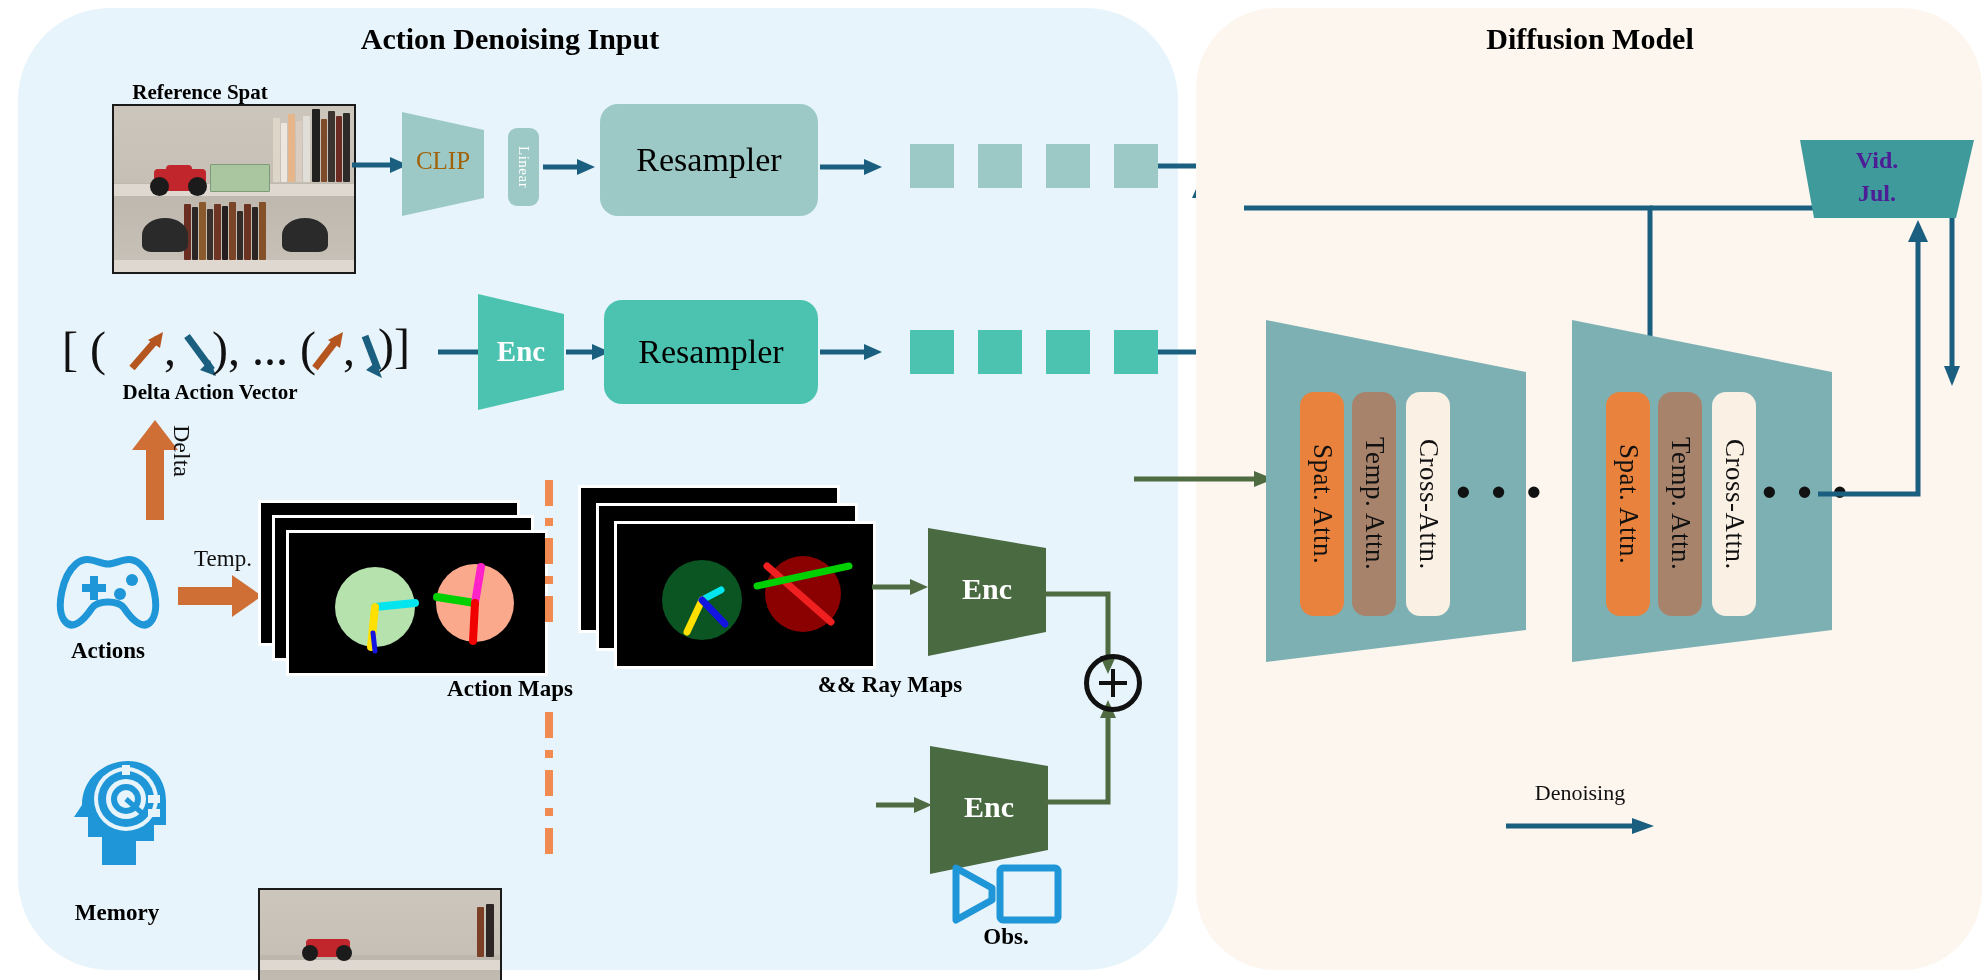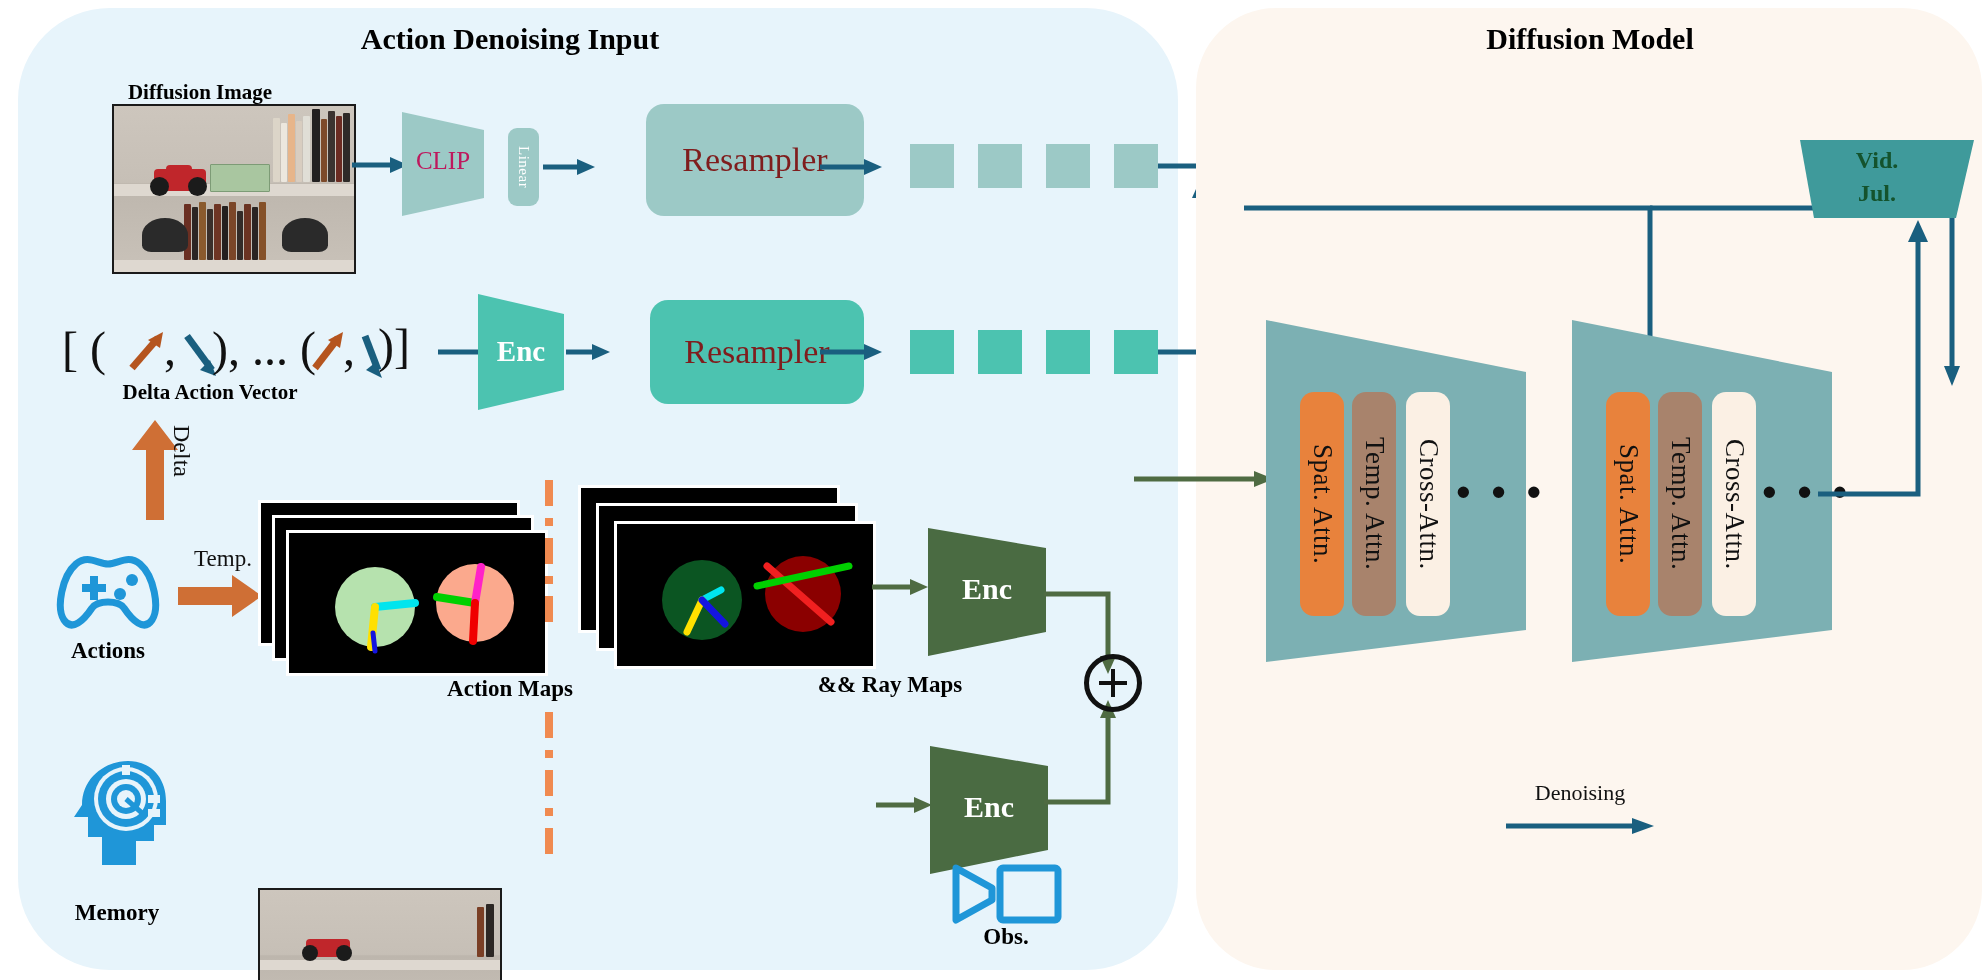--- a/index.html
+++ b/index.html
@@ -26,42 +26,42 @@
   .book{position:absolute;bottom:0;border-radius:1px;}
   .robot{position:absolute;background:#c0262b;border-radius:4px 4px 2px 2px;}
   .wheel{position:absolute;background:#1b1b1b;border-radius:50%;}
   .gripper{position:absolute;background:#2a2a2a;border-radius:3px;}
 
   
   .mapframe{background:#000;border:3px solid #ffffff;}
 
   
   .rbox{border-radius:18px;display:flex;align-items:center;justify-content:center;
-        color:#7f1d1d;font-weight:normal;margin-left:46px;}
+        color:#000000;font-weight:normal;}
   .tokensq{position:absolute;}
   .vbar{border-radius:14px;display:flex;align-items:center;justify-content:center;}
   .vbar span{writing-mode:vertical-rl;font-size:27px;color:#111;
              font-family:"Liberation Serif",serif;letter-spacing:.5px;}
 
   .circ-plus{border:5px solid #111;border-radius:50%;background:transparent;
              position:absolute;}
   .circ-plus::before,.circ-plus::after{content:"";position:absolute;background:#111;}
   .circ-plus::before{left:50%;top:20%;width:4px;height:60%;margin-left:-2px;}
   .circ-plus::after{top:50%;left:20%;height:4px;width:60%;margin-top:-2px;}
 
   .dots{font-size:42px;letter-spacing:5px;color:#111;font-weight:bold;}
 </style>
 </head>
 <body>
 
 <div class="abs" id="left-panel"></div>
 
 <div class="abs panel-title" style="left:330px;top:22px;width:360px;">Action Denoising Input</div>
 
-<div class="abs lbl" style="left:100px;top:80px;width:200px;">Diffusion Image</div>
+<div class="abs lbl" style="left:100px;top:80px;width:200px;">Reference Spat</div>
 
 <div class="abs photo" style="left:112px;top:104px;width:240px;height:166px;">
   <div class="shelfwall"></div>
   <div class="shelfboard" style="top:47%;"></div>
   <div class="shelfboard" style="top:93%;height:7%;"></div>
 
   <div class="book" style="right:4px;bottom:54%;width:7px;height:42%;background:#2e2a28;"></div>
   <div class="book" style="right:12px;bottom:54%;width:6px;height:40%;background:#6b2b22;"></div>
   <div class="book" style="right:19px;bottom:54%;width:7px;height:43%;background:#3b3330;"></div>
   <div class="book" style="right:27px;bottom:54%;width:6px;height:38%;background:#7d4a2a;"></div>
@@ -96,21 +96,21 @@
 </div>
 
 <svg class="abs" style="left:352px;top:148px;" width="56" height="34">
   <line x1="0" y1="17" x2="40" y2="17" stroke="#1a5f7f" stroke-width="5"></line>
   <polygon points="38,9 56,17 38,25" fill="#1a5f7f"></polygon>
 </svg>
 
 <svg class="abs" style="left:402px;top:112px;" width="82" height="104">
   <polygon points="0,0 82,18 82,86 0,104" fill="#9cc9c6"></polygon>
 </svg>
-<div class="abs" style="left:402px;top:147px;width:82px;text-align:center;font-size:25px;color:#be185d;">CLIP</div>
+<div class="abs" style="left:402px;top:147px;width:82px;text-align:center;font-size:25px;color:#a16207;">CLIP</div>
 
 <div class="abs vbar" style="left:508px;top:128px;width:31px;height:78px;background:#9cc9c6;border-radius:9px;">
   <span style="font-size:15px;color:#fff;">Linear</span>
 </div>
 
 <svg class="abs" style="left:543px;top:150px;" width="52" height="34">
   <line x1="0" y1="17" x2="36" y2="17" stroke="#1a5f7f" stroke-width="5"></line>
   <polygon points="34,9 52,17 34,25" fill="#1a5f7f"></polygon>
 </svg>
 
@@ -367,21 +367,21 @@
 <div class="abs dots" style="left:1762px;top:468px;">• • •</div>
 
 <svg class="abs" style="left:1810px;top:206px;" width="130" height="300">
   <path d="M8,288 L108,288 L108,34" stroke="#1a5f7f" stroke-width="5" fill="none"></path>
   <polygon points="98,36 108,14 118,36" fill="#1a5f7f"></polygon>
 </svg>
 
 <svg class="abs" style="left:1780px;top:140px;" width="194" height="78">
   <polygon points="20,0 194,0 176,78 34,78" fill="#3f9a9b"></polygon>
 </svg>
-<div class="abs" style="left:1780px;top:144px;width:194px;text-align:center;font-size:24px;font-weight:bold;color:#14532d;line-height:33px;">
+<div class="abs" style="left:1780px;top:144px;width:194px;text-align:center;font-size:24px;font-weight:bold;color:#4c1d95;line-height:33px;">
   <div>Vid.</div>
   <div>Jul.</div>
 </div>
 
 <div class="abs" style="left:1500px;top:780px;width:160px;text-align:center;font-size:22px;color:#111;">Denoising</div>
 <svg class="abs" style="left:1506px;top:812px;" width="150" height="30">
   <line x1="0" y1="14" x2="128" y2="14" stroke="#1a5f7f" stroke-width="5"></line>
   <polygon points="126,6 148,14 126,22" fill="#1a5f7f"></polygon>
 </svg>
 

